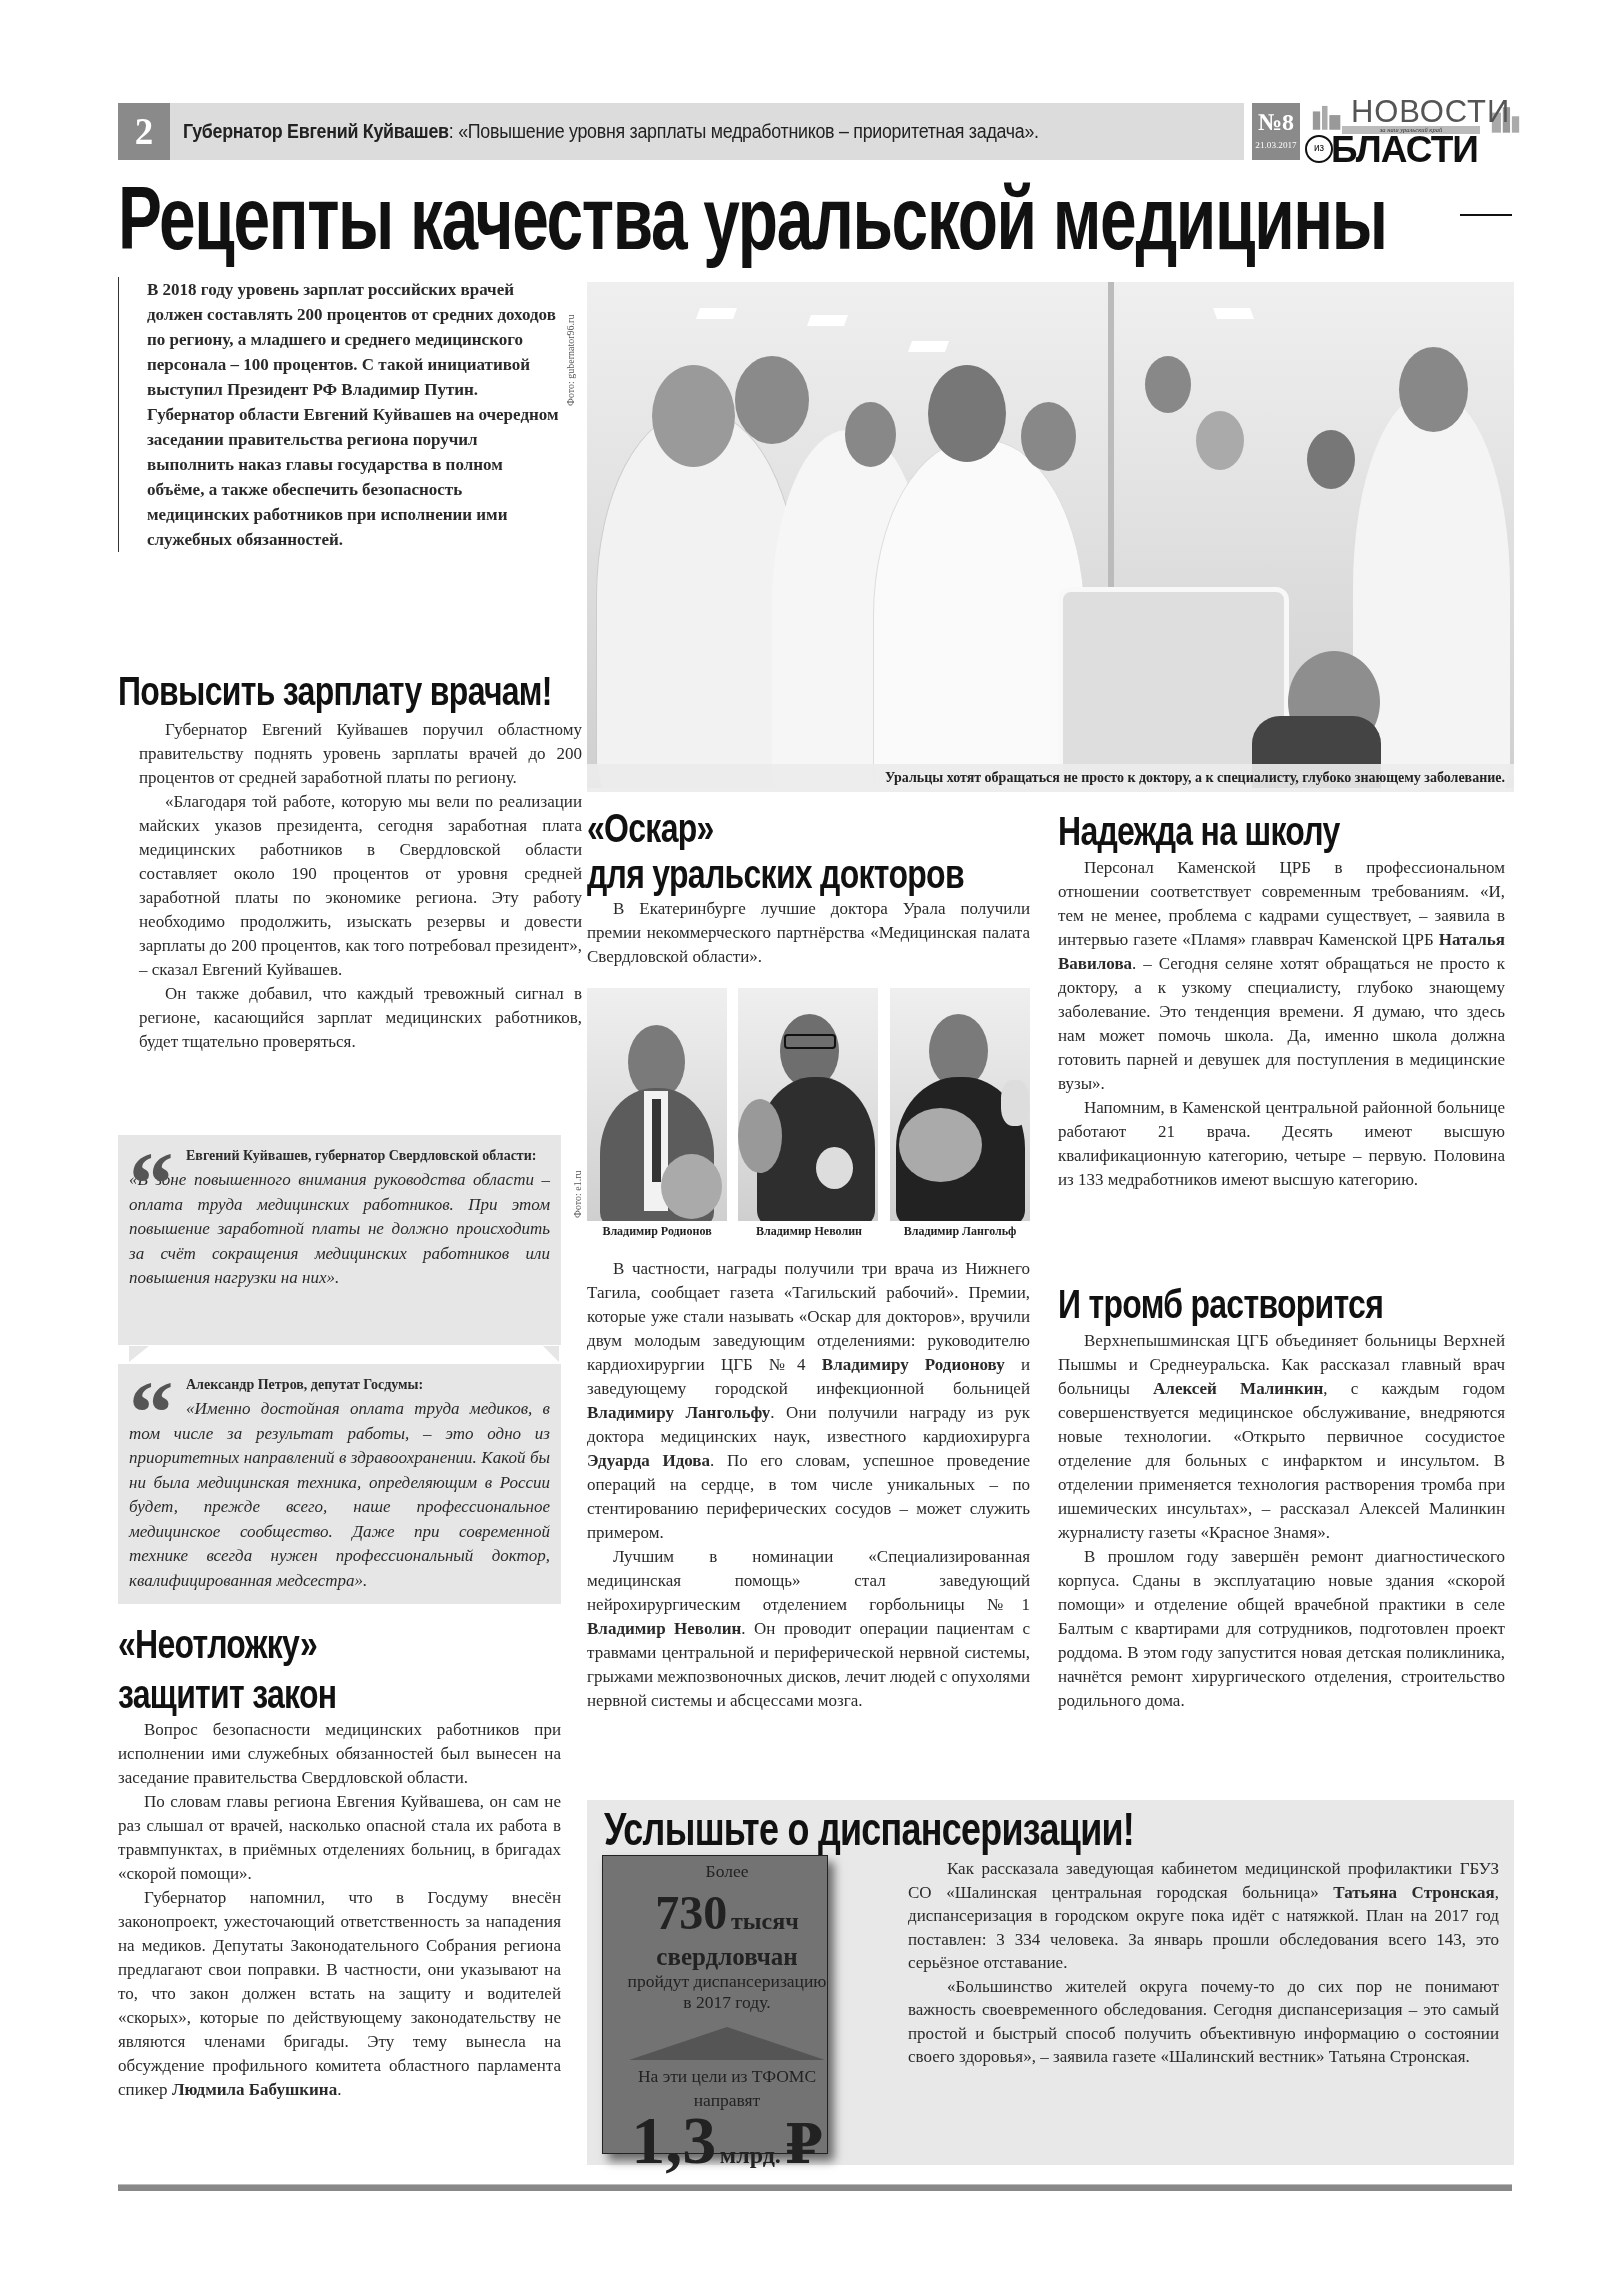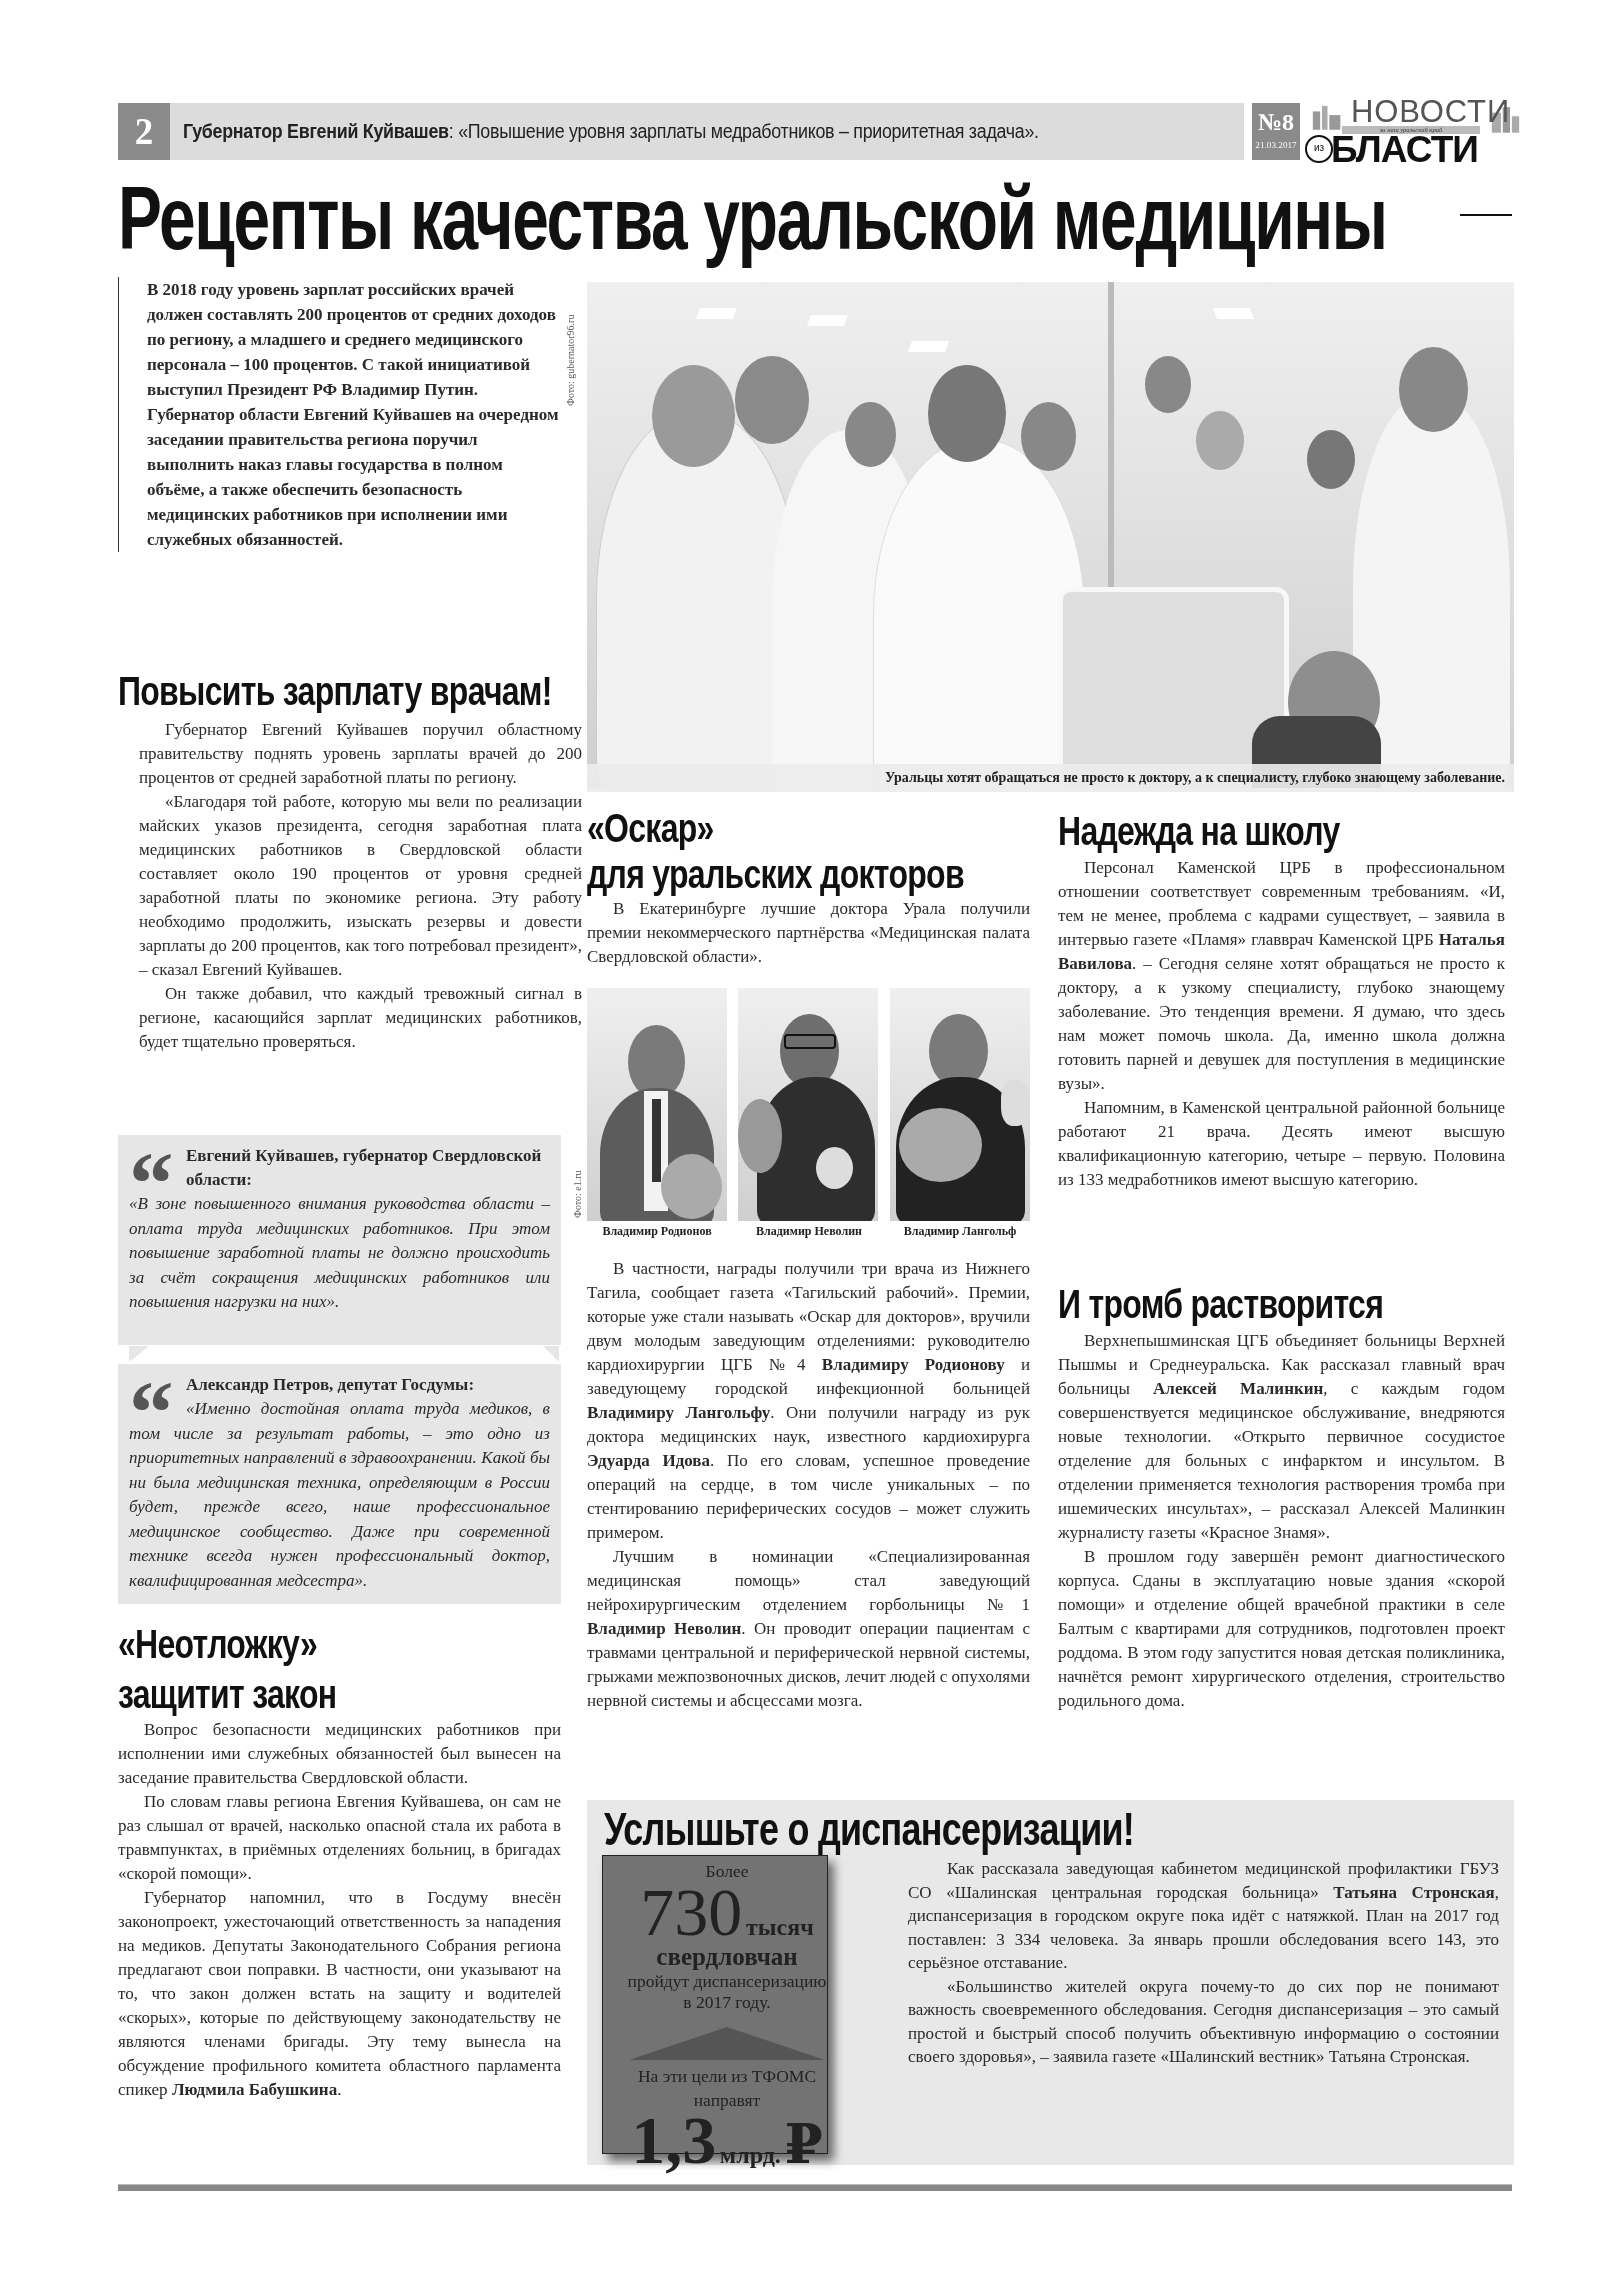--- a/index.html
+++ b/index.html
@@ -36,21 +36,21 @@
   
   .h2 { font-family: "Liberation Sans", sans-serif; font-weight: bold; color: #111; letter-spacing: -0.9px;
     transform: scaleX(0.78); transform-origin: left top; white-space: nowrap; }
   .body-text { font-size: 17px; line-height: 24px; text-align: justify; hyphens: auto; color: #2a2a2a; }
   .body-text p { text-indent: 26px; }
   .body-text b { font-weight: bold; }
 
   
   .quote { background: #e6e6e6; padding: 9.2px 11px 13px 11px; position: absolute; }
   .quote-mark { position: absolute; left: 11px; top: 3.7px; font-family: "Liberation Serif", serif; font-weight: bold; font-size: 89px; line-height: 89px; color: #555; }
-  .quote-author { margin-left: 57px; font-weight: bold; font-size: 17px; line-height: 24px; color: #2a2a2a; }
+  .quote-author { margin-left: 57px; font-weight: bold; font-size: 14px; line-height: 24px; color: #2a2a2a; }
   .quote-text { font-style: italic; font-size: 17px; line-height: 24.5px; text-align: justify; color: #2a2a2a; }
   .quote-tail { position: absolute; width: 0; height: 0; }
 
   
   .photo { background: linear-gradient(180deg, #efefef 0%, #e3e3e3 40%, #cfcfcf 100%); overflow: hidden; }
   .photo-main { left: 587px; top: 282px; width: 927px; height: 506px; }
   .photo-caption-bar { left: 587px; top: 764px; width: 927px; height: 28px; background: rgba(235,235,235,0.92); }
   .photo-caption { left: 587px; top: 764px; width: 918px; height: 28px; line-height: 28px; text-align: right; font-weight: bold;
     font-size: 14px; color: #222; white-space: nowrap; }
   .credit { font-size: 10px; color: #555; writing-mode: vertical-rl; transform: rotate(180deg); white-space: nowrap; }
@@ -60,21 +60,21 @@
 
   .doc-photo { top: 988px; width: 140px; height: 233px; }
   .doc-name { top: 1221px; width: 148px; text-align: center; font-weight: bold; font-size: 12px; line-height: 20px; color: #222; white-space: nowrap; }
 
   
   .disp-box { left: 587px; top: 1800px; width: 927px; height: 365px; background: #e8e8e8; }
   .disp-title { left: 604px; top: 1802px; font-size: 46px; line-height: 55px; }
   .stat-card { left: 602px; top: 1855px; width: 226px; height: 299px; background: #737373; border: 1.4px solid #222;
     box-shadow: 5.5px 7.4px 9.2px rgba(0,0,0,0.55); text-align: center; padding-left: 24px; }
   .stat-more { font-size: 17.5px; line-height: 22px; margin-top: 3.7px; }
-  .stat-big { font-weight: normal; font-size: 68px; line-height: 61px; display: inline-block; }
+  .stat-big { font-weight: bold; font-size: 48px; line-height: 61px; display: inline-block; }
   .stat-unit { font-weight: bold; font-size: 24px; }
   .stat-sub { font-weight: bold; font-size: 25px; line-height: 28px; }
   .stat-line { font-size: 17.5px; line-height: 21px; }
   .stat-arrow { width: 0; height: 0; margin: 14.8px auto 0 auto; border-left: 98px solid transparent; border-right: 98px solid transparent; border-bottom: 33px solid #555; }
   .stat-sum-label { font-size: 17.5px; line-height: 24px; margin-top: 3.7px; }
   .stat-sum { font-weight: bold; font-size: 68px; line-height: 57px; }
 
   .bottom-rule { left: 118px; top: 2184px; width: 1394px; height: 7.4px; background: #888; border-top: 0.9px solid #bbb; }
 </style>
 </head>

